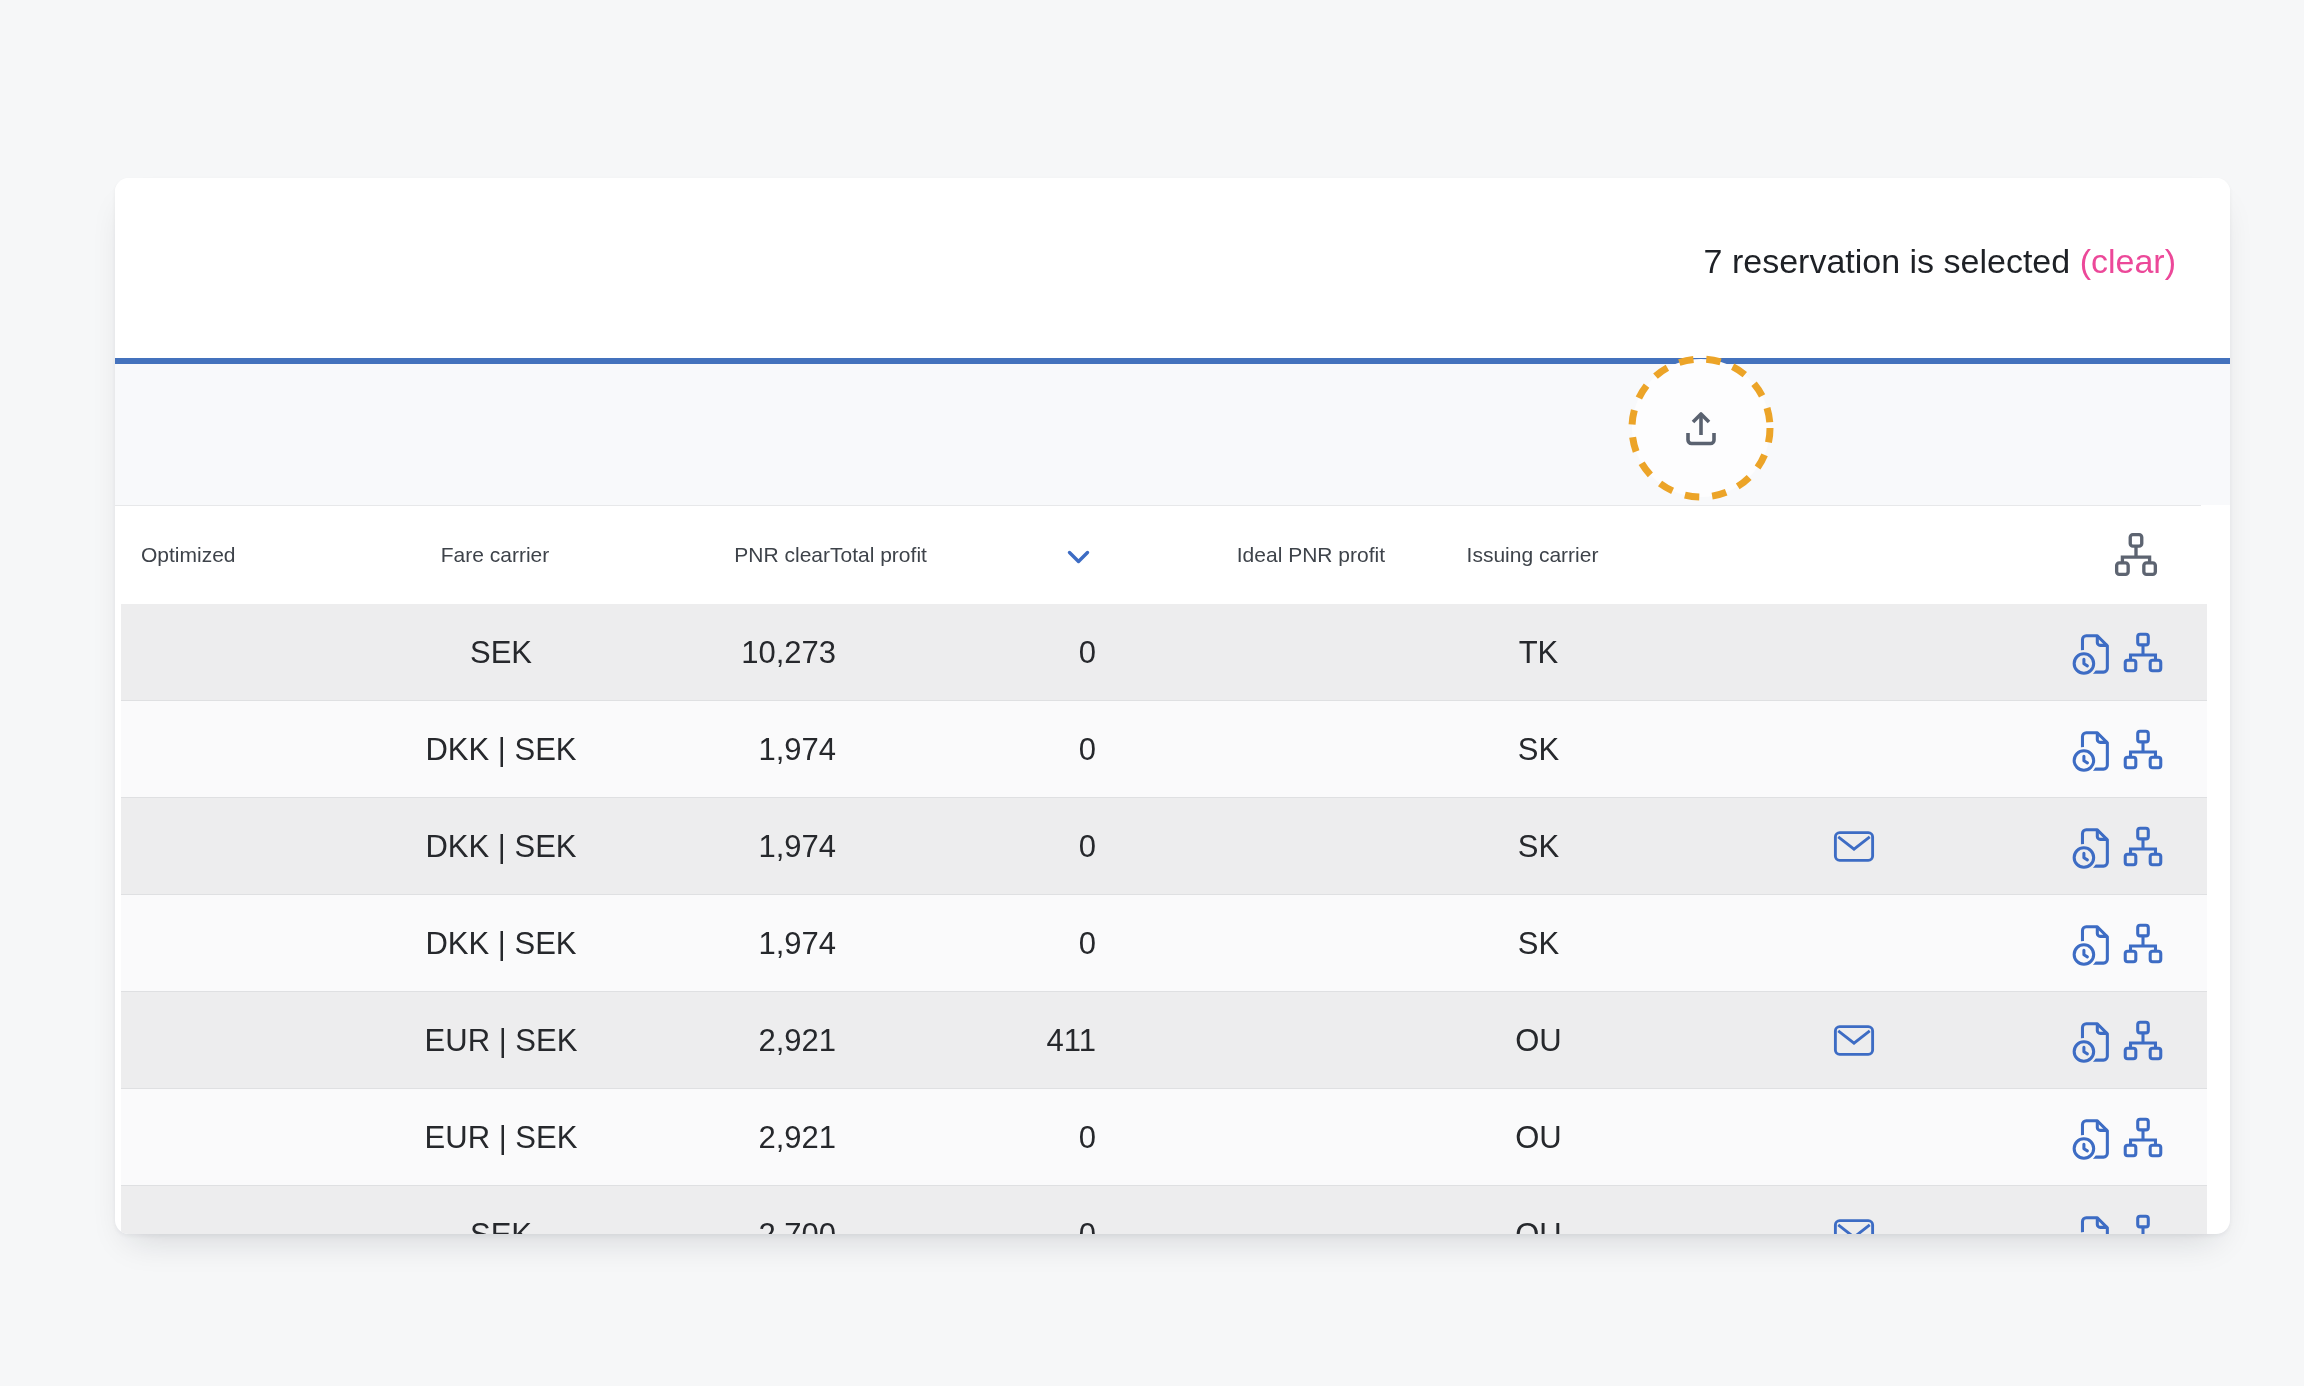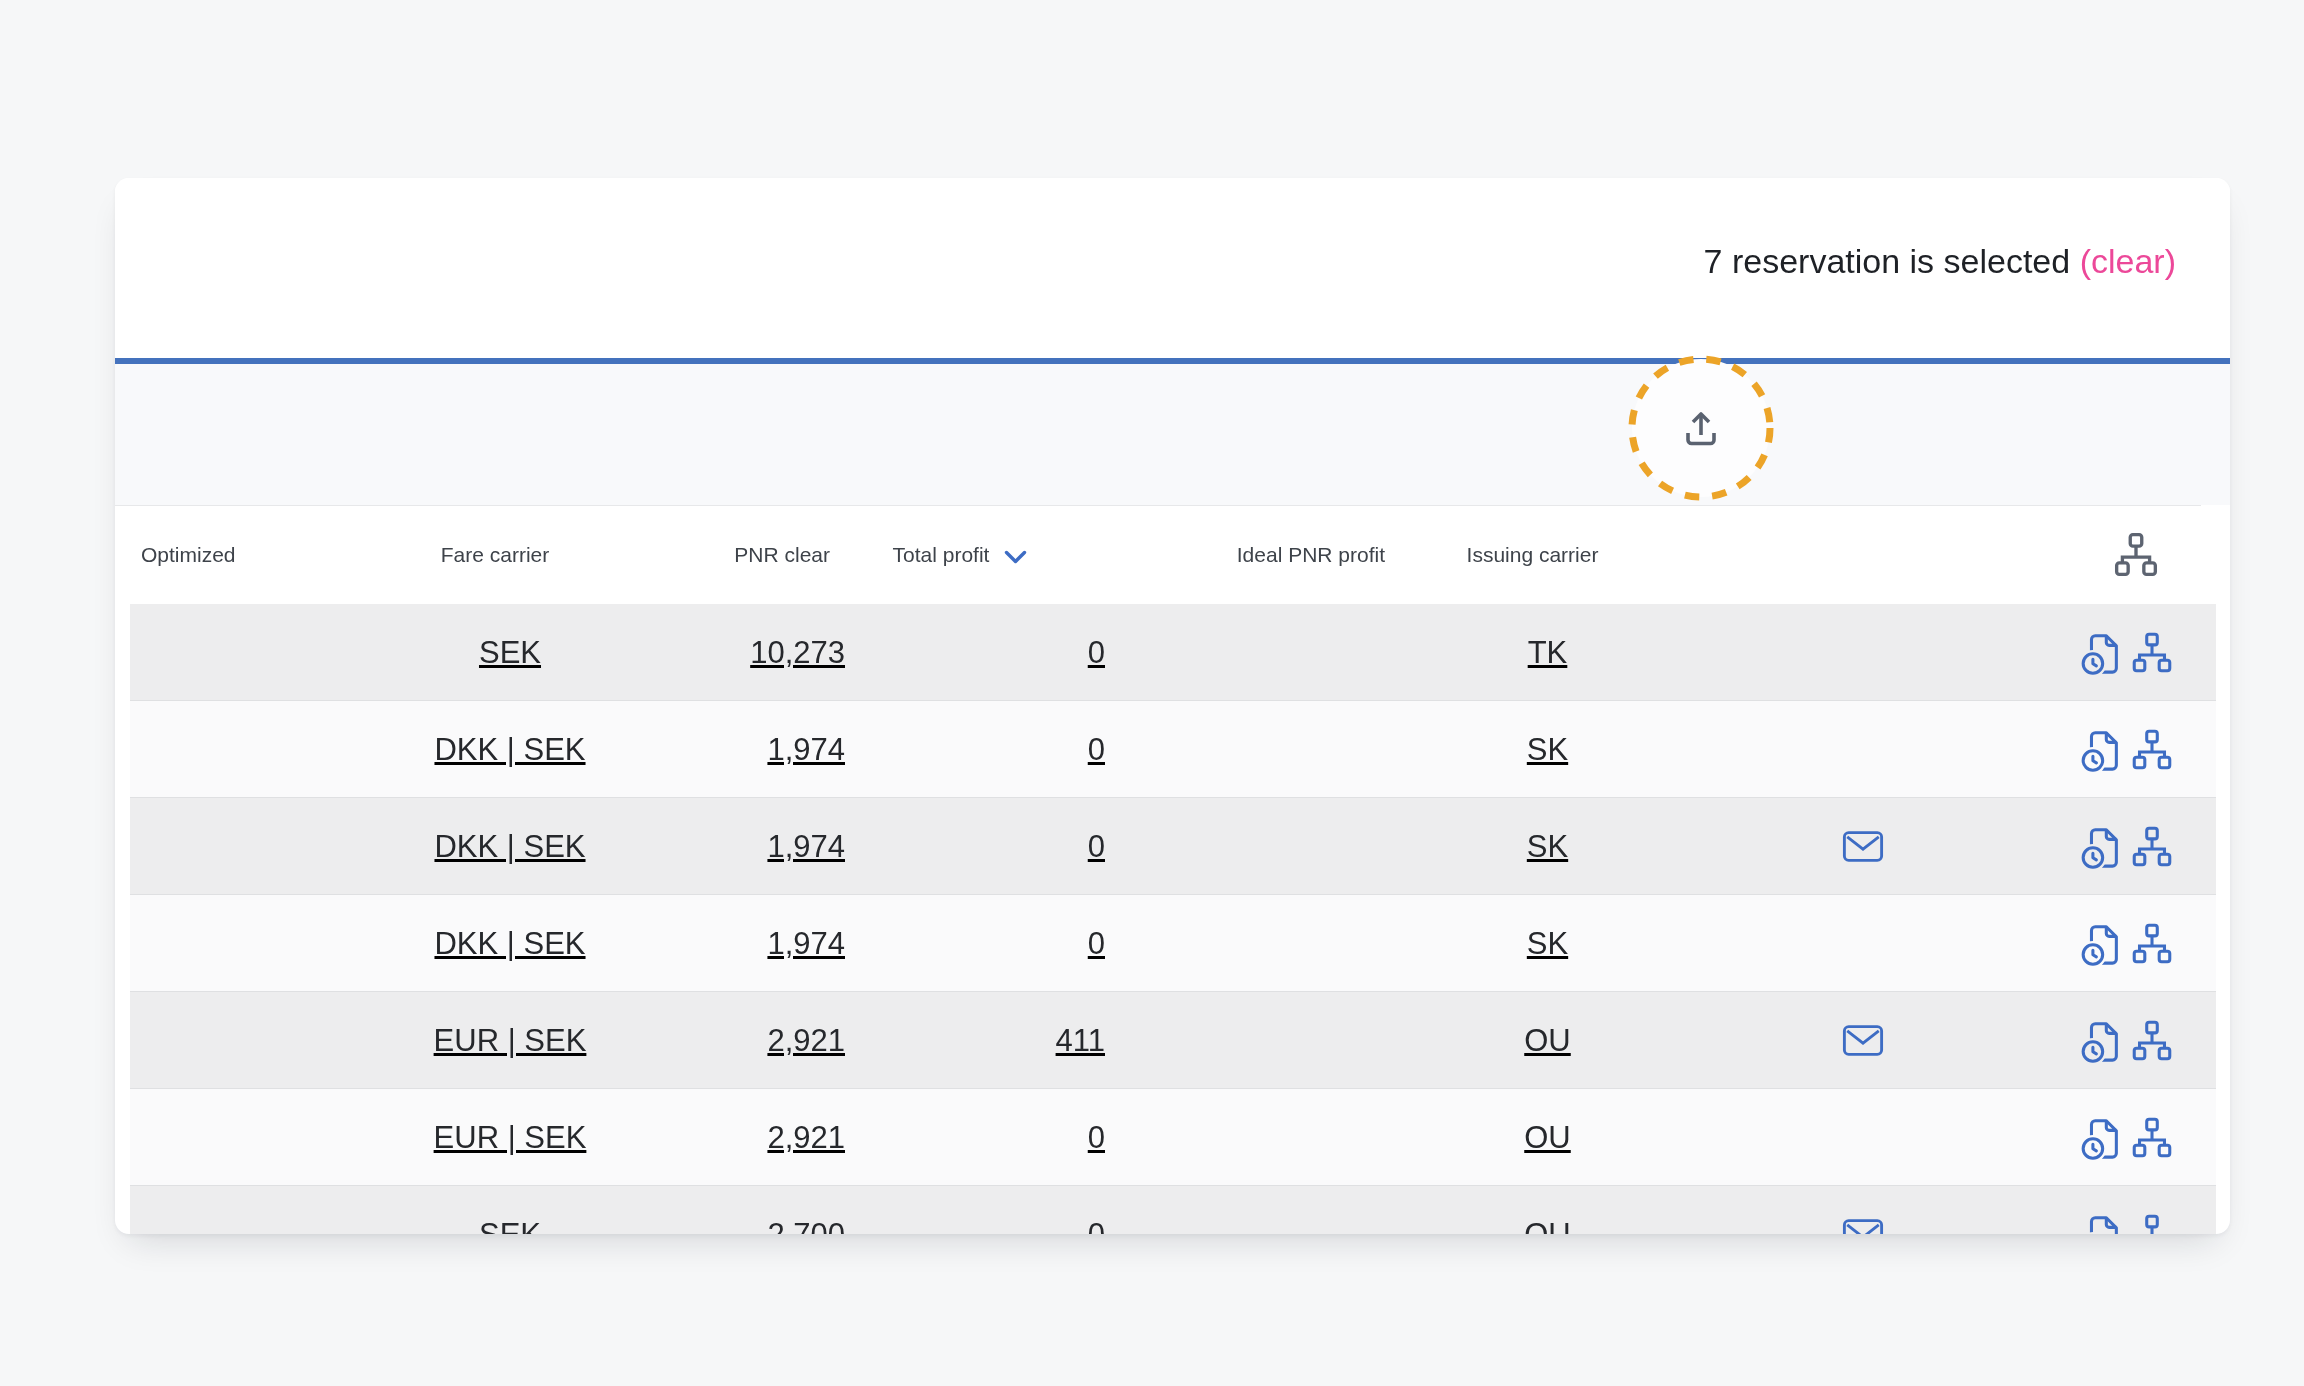--- a/index.html
+++ b/index.html
@@ -37,36 +37,36 @@
   .btn-more     { left:1974px; }
   .highlight-ring {
     position:absolute; left:1511px; top:175px; width:150px; height:150px; z-index:5;
     pointer-events:none;
   }
   
   .thead {
     position:absolute; left:0; top:327px; width:2086px; height:99px;
     background:#ffffff; border-top:1px solid #e7e8ea;
   }
-  .tbody { position:absolute; left:15px; top:426px; width:2086px;text-decoration:underline; }
+  .tbody { position:absolute; left:6px; top:426px; width:2086px; }
   .grid-row {
     display:grid;
     grid-template-columns:200px 360px 155px 260px 295px 295px 335px 186px;
     align-items:center; width:2086px;
   }
   .thead .grid-row { height:98px; }
   .row { height:97px; box-shadow:inset 0 -1px 0 #dfe0e2; cursor:pointer; }
   .row.odd  { background:#ededee; }
   .row.even { background:#fafafb; }
   .cell { font-size:31px; color:#26282c; white-space:nowrap; }
   .th   { font-size:21px; color:#3e434a; white-space:nowrap; cursor:pointer; }
   .al { text-align:left; padding-left:26px; }
   .ac { text-align:center; }
   .ar { text-align:right; }
-  .th-sort { display:flex; justify-content:center; align-items:center; gap:15px; }
+  .th-sort { display:flex; justify-content:space-between; align-items:center; gap:15px; }
   .sort-chevron { width:23px; height:15px; margin-top:4px; }
   .cell-mail { display:flex; justify-content:center; align-items:center; }
   .mail-icon { width:42px; height:33px; cursor:pointer; }
   .mail-icon.invisible { visibility:hidden; }
   .cell-actions { display:flex; justify-content:flex-end; align-items:center; gap:6px; padding-right:42px; }
   .row-icon { width:44px; height:48px; cursor:pointer; }
   .row-icon svg, .mail-icon svg, .sort-chevron svg { width:100%; height:100%; display:block; }
   .th-actions { display:flex; justify-content:flex-end; align-items:center; padding-right:42px; }
   .cols-icon { width:46px; height:46px; cursor:pointer; }
   .cols-icon svg { width:100%; height:100%; display:block; }

